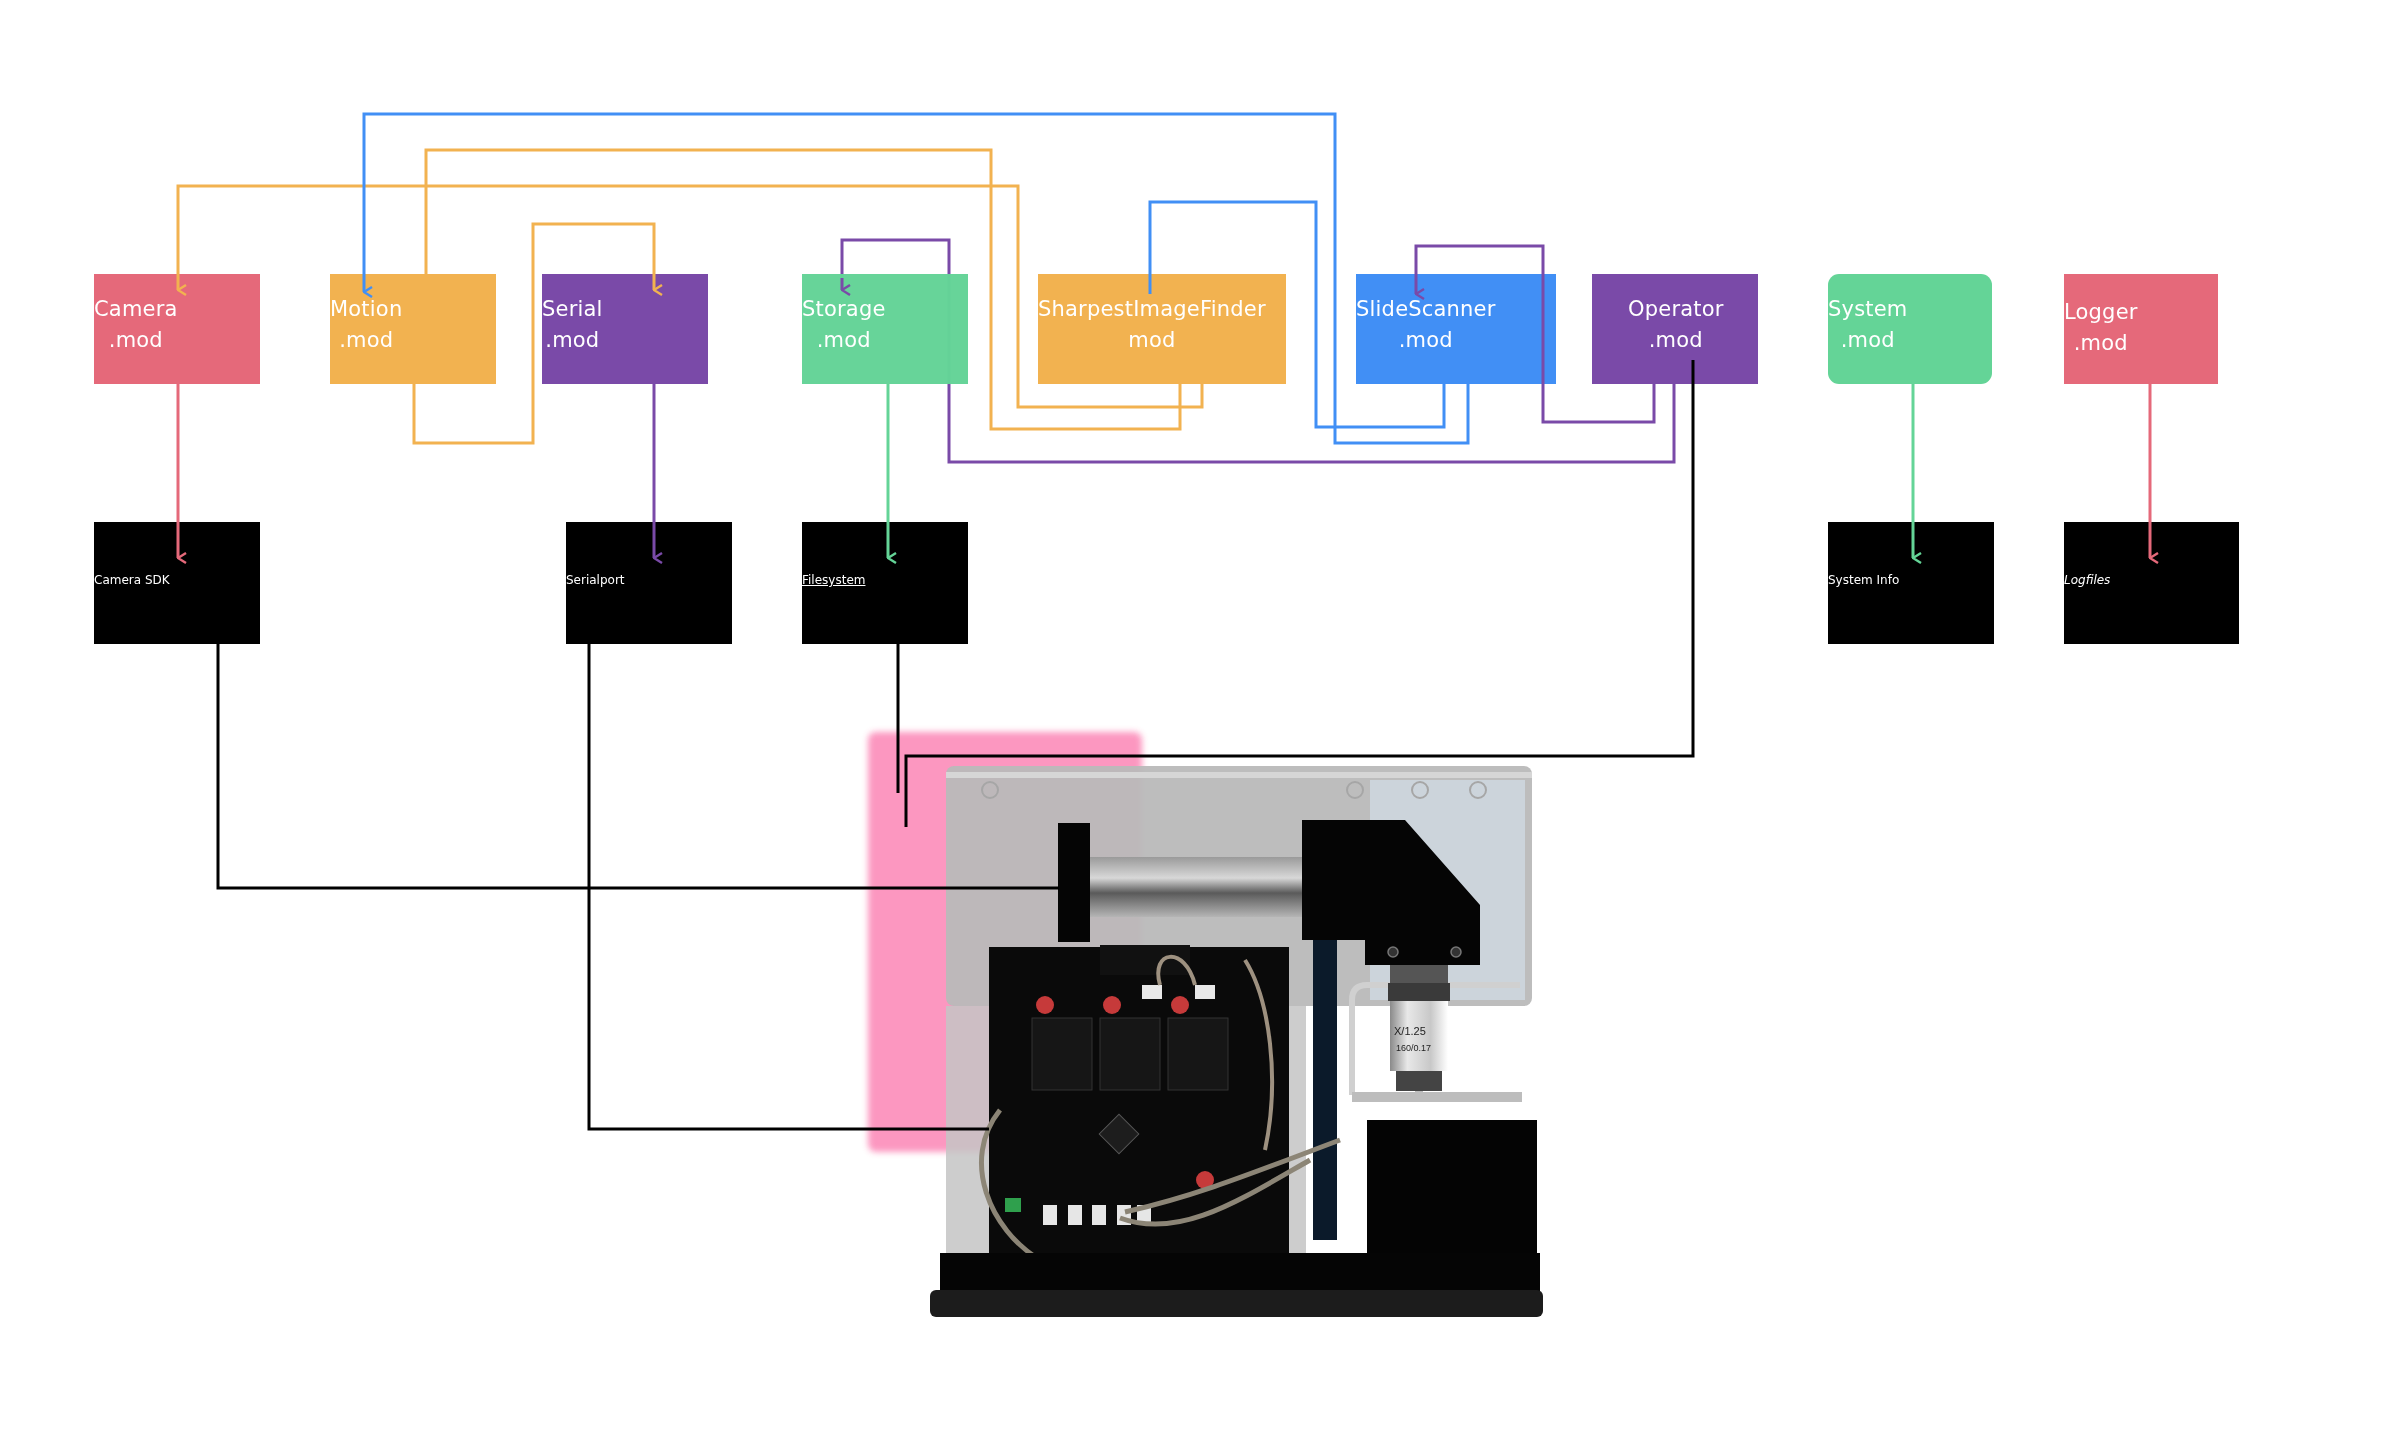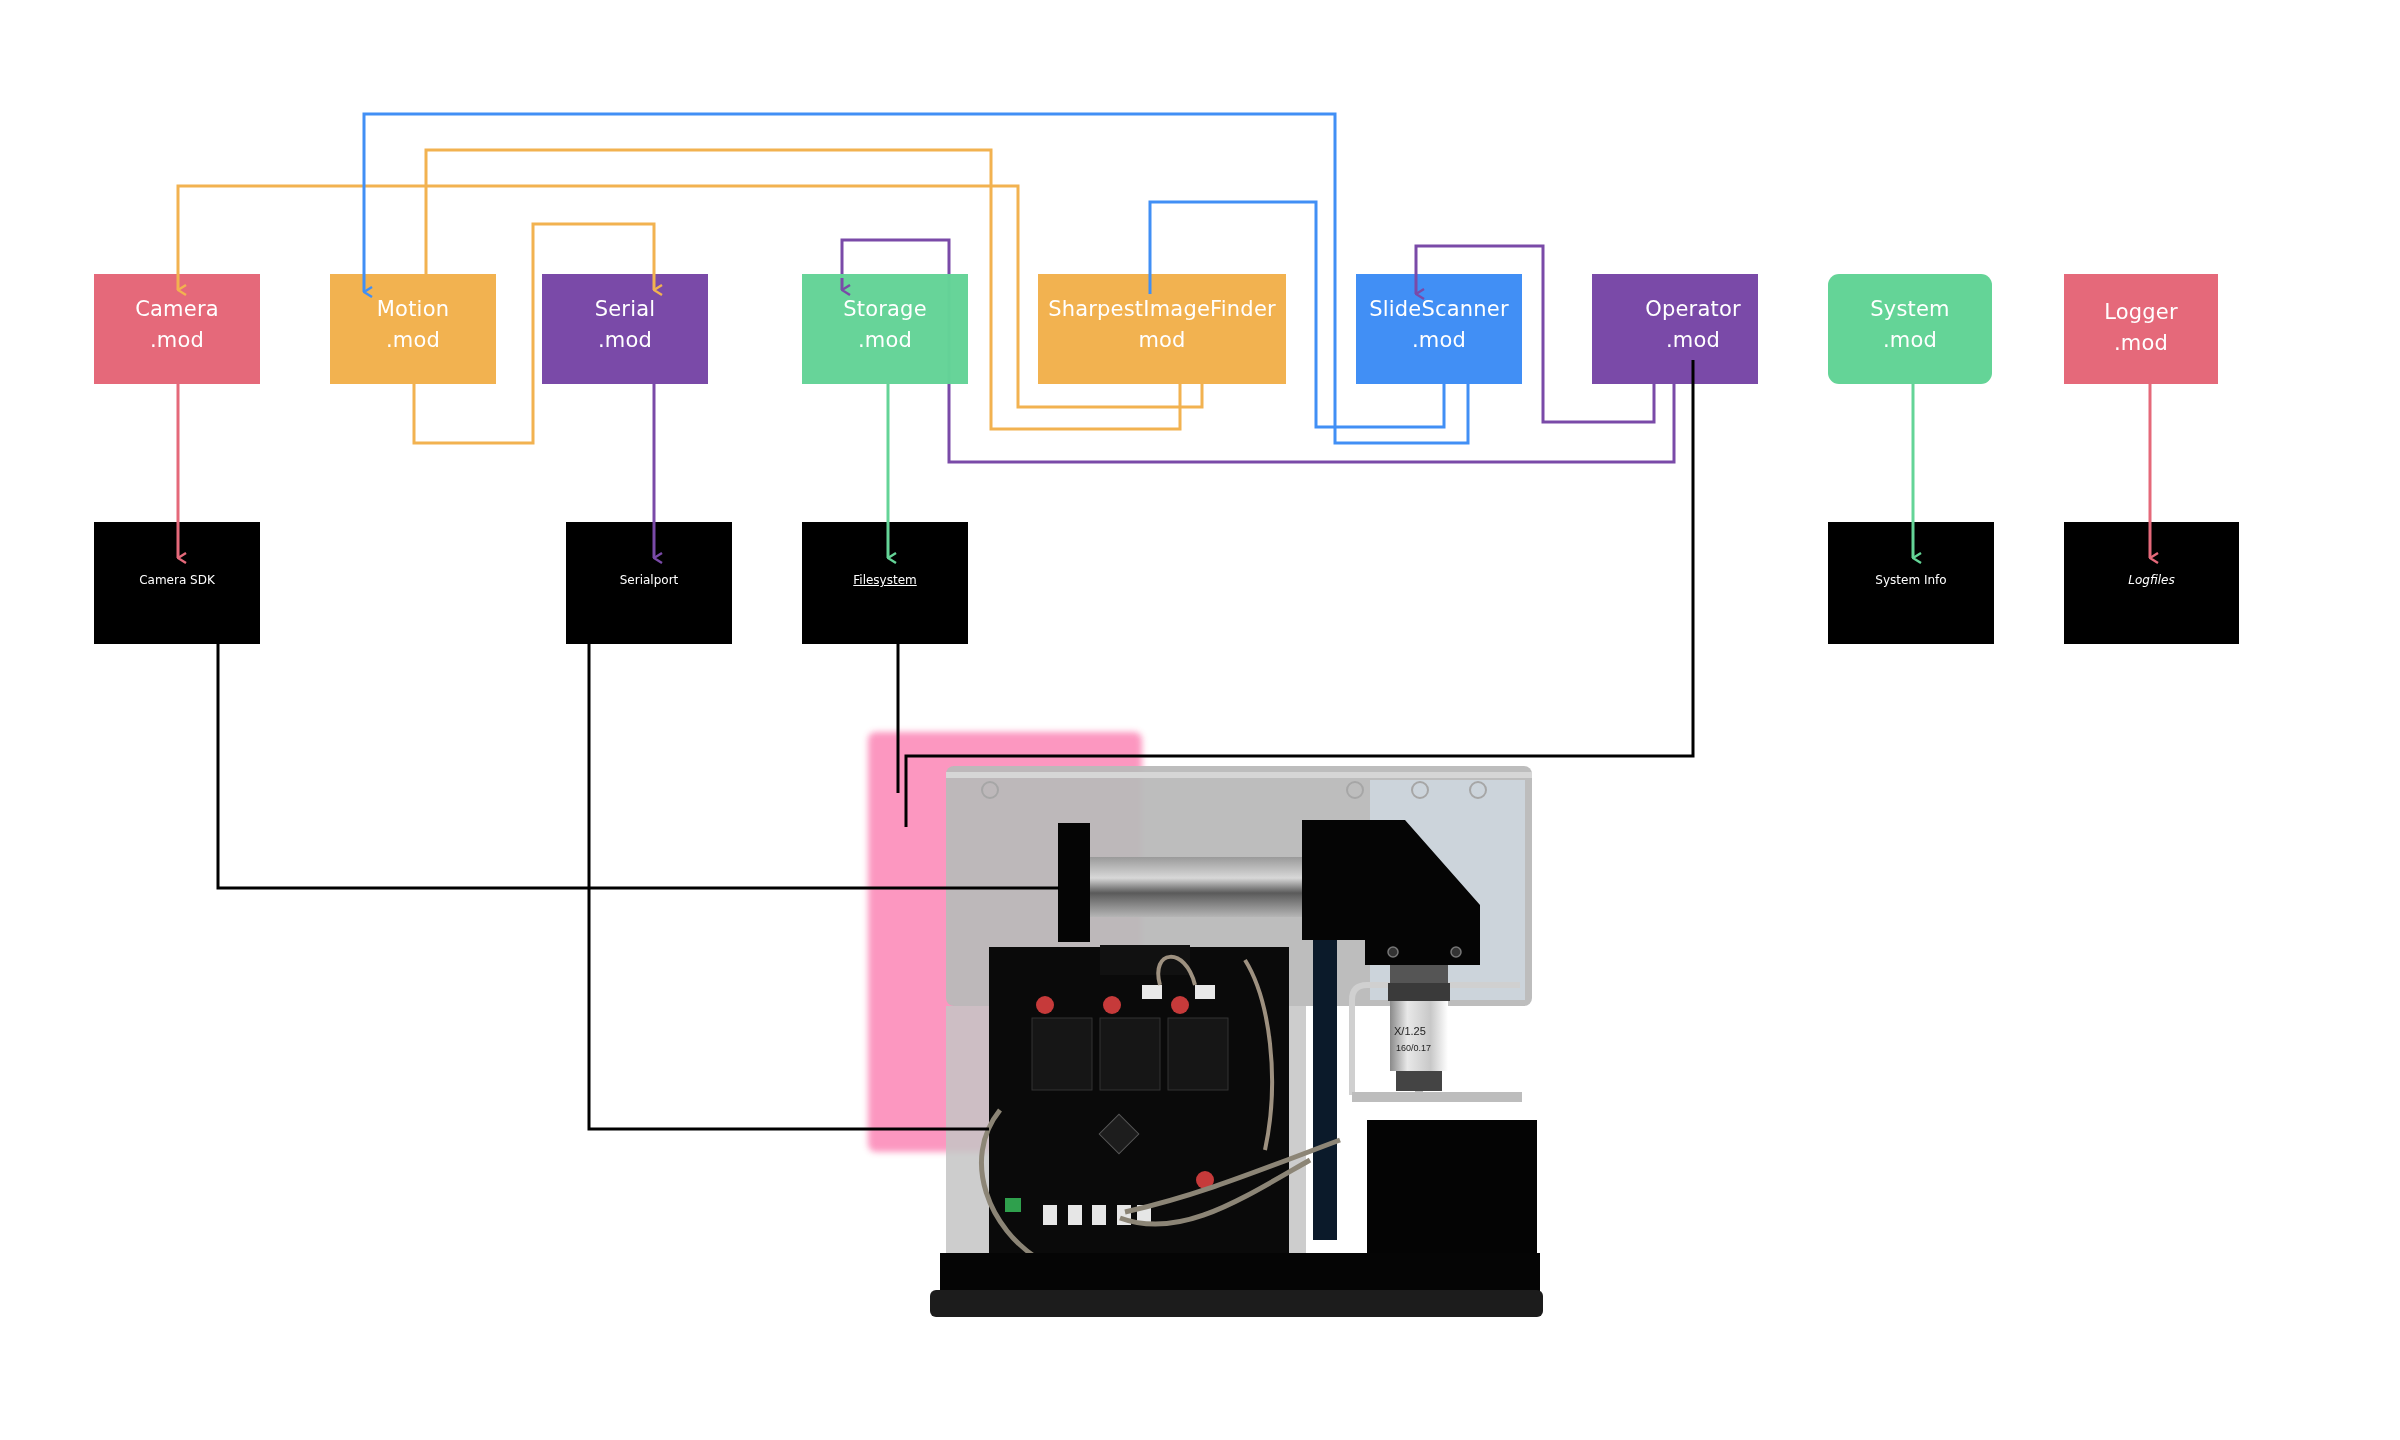--- a/index.html
+++ b/index.html
@@ -5,21 +5,21 @@
   html, body { margin: 0; padding: 0; }
   body {
     width: 2400px; height: 1440px; position: relative; overflow: hidden;
     background: #ffffff;
     font-family: "DejaVu Sans", sans-serif;
   }
   #wires { position: absolute; left: 0; top: 0; width: 2400px; height: 1440px; z-index: 3; pointer-events: none; }
   #wires-under { position: absolute; left: 0; top: 0; width: 2400px; height: 1440px; z-index: 1; pointer-events: none; }
   .node {
     position: absolute; box-sizing: border-box;
-    display: flex; align-items: center; justify-content: center;
+    display: flex; align-items: center; 
     text-align: center; color: #ffffff; z-index: 2;
   }
   .mod { top: 274px; height: 110px; font-size: 21px; line-height: 31px; font-weight: normal; letter-spacing: 0.2px; }
   .mod .lbl { display: block; margin-top: -8px; white-space: pre-line; }
   .sys { top: 522px; height: 122px; background: #000; font-size: 12px; }
   .sys .lbl { margin-top: -6px; }
   .c-pink { background: #e5697a; }
   .c-orange { background: #f2b250; }
   .c-purple { background: #7a4aa8; }
   .c-green { background: #64d497; }
@@ -52,21 +52,21 @@
 .mod</span>
 </div>
 <div class="node mod c-green" style="left:802px;width:166px;opacity:0.98;">
   <span class="lbl">Storage
 .mod</span>
 </div>
 <div class="node mod c-orange" style="left:1038px;width:248px;">
   <span class="lbl">SharpestImageFinder
 mod</span>
 </div>
-<div class="node mod c-blue" style="left:1356px;width:166px;">
+<div class="node mod c-blue" style="left:1356px;width:200px;">
   <span class="lbl">SlideScanner
 .mod</span>
 </div>
 <div class="node mod c-purple" style="left:1592px;width:166px;padding-left:36px;">
   <span class="lbl">Operator
 .mod</span>
 </div>
 <div class="node mod c-green" style="left:1828px;width:164px;border-radius:11px;">
   <span class="lbl">System
 .mod</span>

